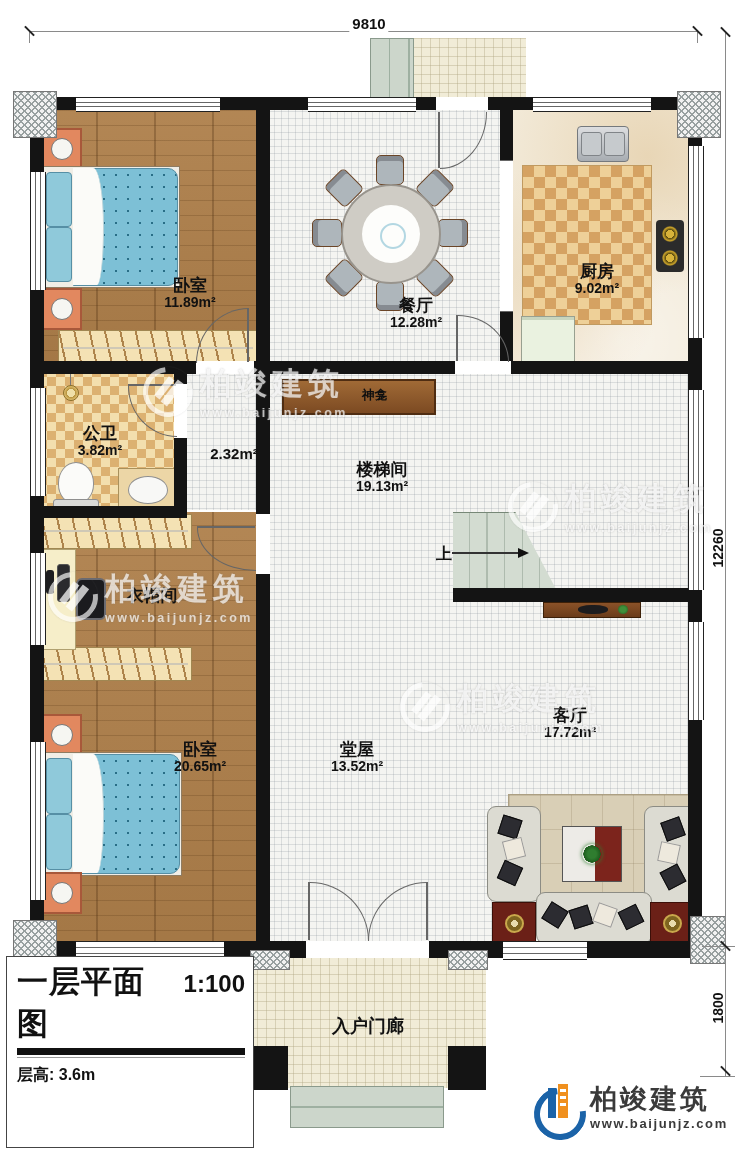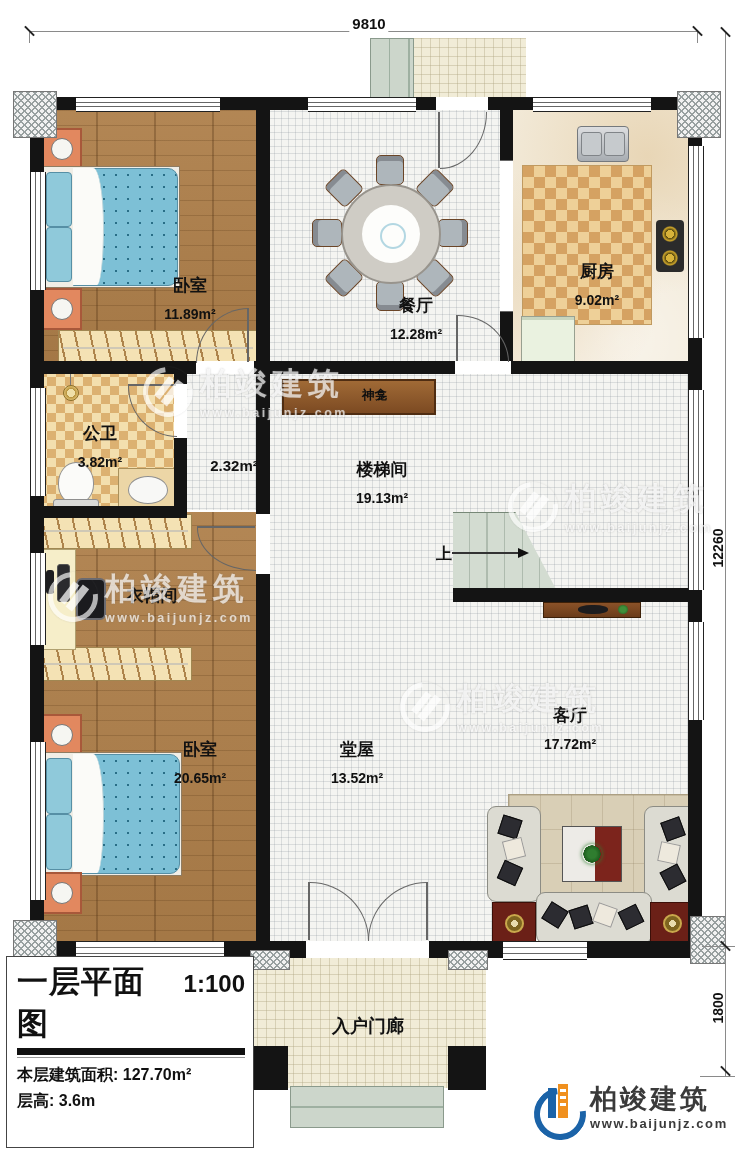--- a/index.html
+++ b/index.html
@@ -70,21 +70,21 @@
   .sidetbl{background:#6b2017;border:1px solid #3c0f08;}
   .sidetbl::after{content:"";position:absolute;left:50%;top:50%;width:15px;height:15px;margin:-9px 0 0 -9px;
     border:2px solid #c9a84c;border-radius:50%;background:radial-gradient(#e9dcae 30%,#7e6420 32%);}
   .stairs{background:repeating-linear-gradient(90deg,#d3dcd1 0 16px,#aebbae 16px 17.5px);
     border-top:1.5px solid #778877;clip-path:polygon(0 0,60% 0,100% 100%,0 100%);z-index:10;}
   .arc{border:0 solid #666;z-index:35;}
   .leaf{background:#666;z-index:35;}
   
   .rlabel{z-index:40;text-align:center;transform:translateX(-50%);line-height:1.12;white-space:nowrap;}
   .rlabel .name{font-size:17px;font-weight:bold;}
-  .rlabel .area{font-size:14px;font-weight:bold;margin-top:12px;}
+  .rlabel .area{font-size:14px;font-weight:bold;}
   
   .wm{display:flex;align-items:center;gap:7px;z-index:45;opacity:.85;pointer-events:none;}
   .wm-logo{width:40px;height:40px;border:5px solid rgba(255,255,255,.78);border-top-color:transparent;
     border-radius:50%;transform:rotate(38deg);position:relative;flex:0 0 auto;
     box-shadow:0 0 2px rgba(120,120,120,.25);}
   .wm-logo::before{content:"";position:absolute;left:11px;top:7px;width:7px;height:24px;background:rgba(255,255,255,.85);}
   .wm-logo::after{content:"";position:absolute;left:20px;top:4px;width:8px;height:28px;background:rgba(255,255,255,.85);}
   .wm-big{font-size:31px;font-weight:bold;letter-spacing:5px;color:rgba(255,255,255,.82);
     text-shadow:0 0 2px rgba(110,110,110,.45);}
   .wm-small{font-size:12.5px;font-weight:bold;letter-spacing:2.5px;color:rgba(255,255,255,.82);
@@ -370,21 +370,20 @@
   <div class="abs dimline" style="left:700px;top:1076px;width:35px;height:1px;"></div>
   <div class="abs dimtext-v" style="left:688px;top:1000px;">1800</div>
 
   <div class="abs" id="titleblock">
     <div id="tb-row">
       <span id="tb-title">一层平面图</span>
       <span id="tb-scale">1:100</span>
     </div>
     <div id="tb-bar"></div>
     <div id="tb-line"></div>
-    <div class="tb-item">本层建筑面积: 127.70m²</div>
     <div class="tb-item">层高: 3.6m</div>
   </div>
 
   <div class="abs" id="brand">
     <div id="brand-icon">
       <div class="ring"></div>
       <div class="b1"></div>
       <div class="b2"></div>
       <div class="w1"></div>
       <div class="w2"></div>

